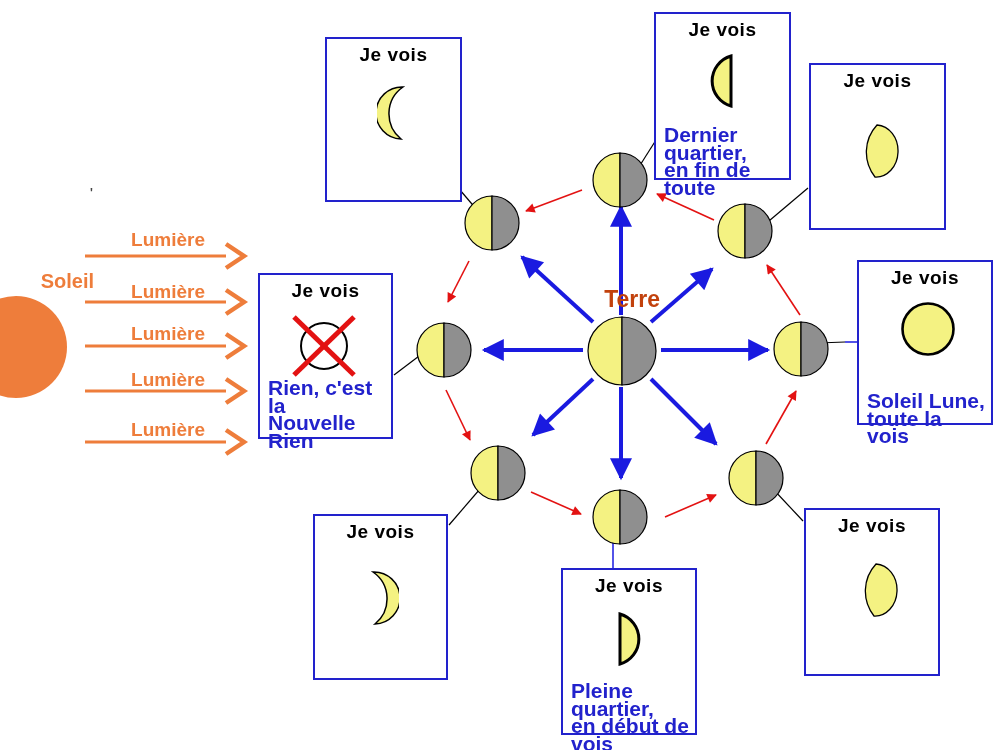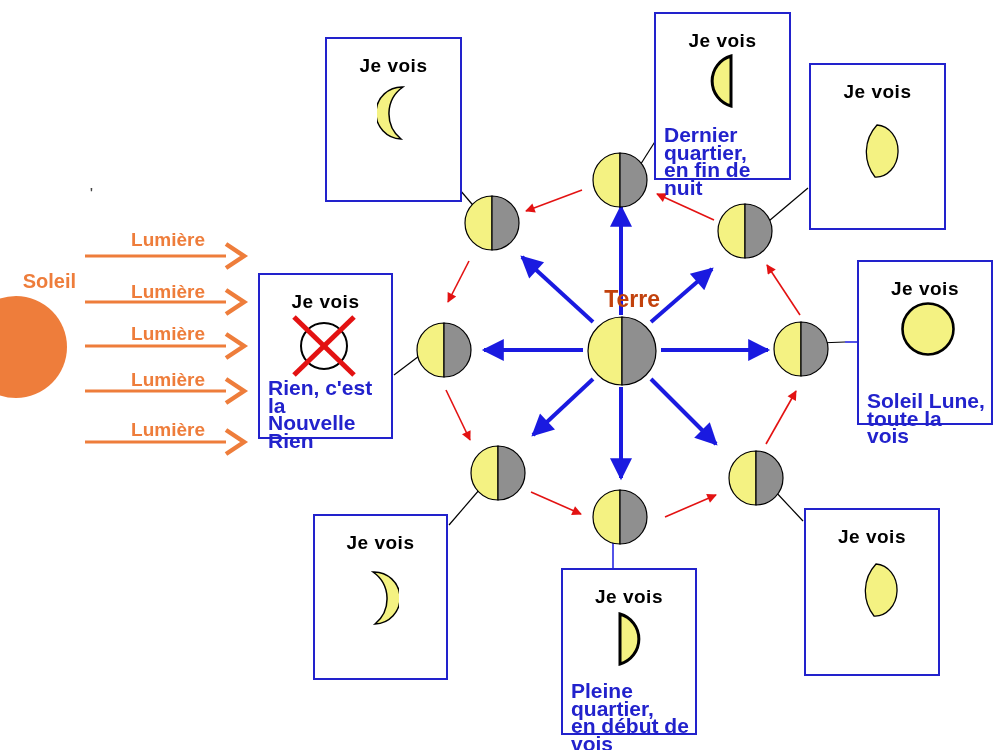--- a/index.html
+++ b/index.html
@@ -2,28 +2,28 @@
 <html><head>
 <meta charset="utf-8">
 <style>
   html,body{margin:0;padding:0;background:#fff;}
   #canvas{
     position:relative;width:1000px;height:750px;background:#fff;overflow:hidden;
     font-family:"Liberation Sans","DejaVu Sans",sans-serif;
   }
   #diagram-svg{position:absolute;left:0;top:0;z-index:1;}
   .label{position:absolute;z-index:2;font-weight:bold;text-align:right;white-space:nowrap;}
-  .lbl-sun{left:0;top:270px;width:76px;font-size:20px;color:#EE7D3B;}
+  .lbl-sun{left:18px;top:270px;width:76px;font-size:20px;color:#EE7D3B;}
   .lbl-earth{left:584px;top:286px;width:76px;font-size:23px;color:#c2410c;}
   .lbl-ray{left:113px;width:92px;font-size:19px;color:#EE7D3B;}
   .stray{position:absolute;left:90px;top:186px;z-index:2;font-size:12px;color:#444;font-weight:bold;}
   .jv-box{
     position:absolute;z-index:3;background:#fff;border:2px solid #2222CC;box-sizing:border-box;
   }
-  .jv-title{font-weight:bold;font-size:19px;color:#000;text-align:center;padding-top:16px;letter-spacing:0.5px;}
+  .jv-title{font-weight:bold;font-size:19px;color:#000;text-align:center;padding-top:5px;letter-spacing:0.5px;}
   .jv-icon{position:absolute;}
   .jv-caption{position:absolute;left:8px;right:2px;font-weight:bold;font-size:21px;line-height:17.5px;color:#2222CC;}
 </style>
 </head>
 <body>
 
 <div id="canvas">
 
   <svg id="diagram-svg" width="1000" height="750" viewBox="0 0 1000 750">
     <defs>
@@ -129,21 +129,21 @@
     </svg>
   </div>
 
   <div class="jv-box" style="left:654px;top:12px;width:137px;height:168px">
     <div class="jv-title">Je vois</div>
     <svg class="jv-icon" style="left:45px;top:38px" width="34" height="58" viewBox="0 0 34 58">
       <path d="M30 4 A26 26 0 0 0 30 54 L30 4 Z" fill="#F4F282" stroke="#000" stroke-width="3"></path>
     </svg>
     <div class="jv-caption" style="top:112px">
       <div>Dernier quartier,</div>
-      <div>en fin de nuit</div>
+      <div>en fin de toute</div>
     </div>
   </div>
 
   <div class="jv-box" style="left:809px;top:63px;width:137px;height:167px">
     <div class="jv-title">Je vois</div>
     <svg class="jv-icon" style="left:42px;top:58px" width="46" height="56" viewBox="0 0 46 56">
       <path d="M24 2 A22 26 0 1 1 22 54 A40 40 0 0 1 24 2 Z" fill="#F4F282" stroke="#000" stroke-width="1.3"></path>
     </svg>
   </div>
 

